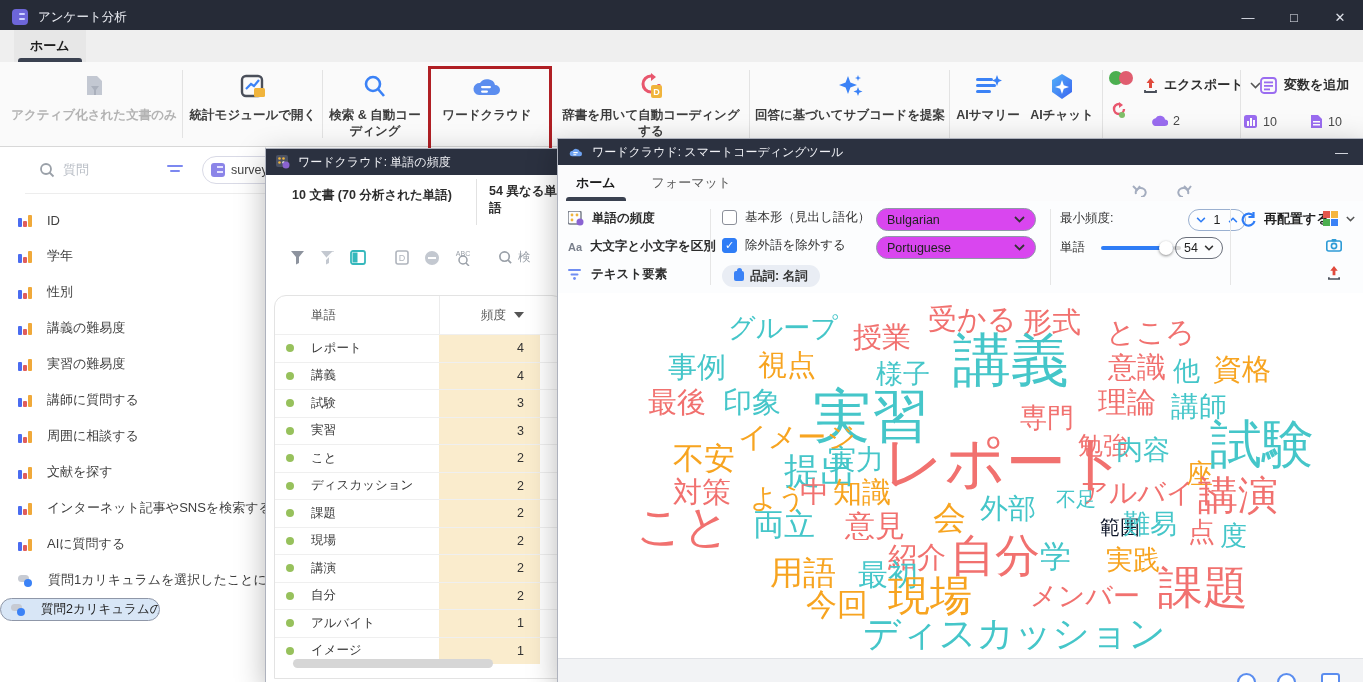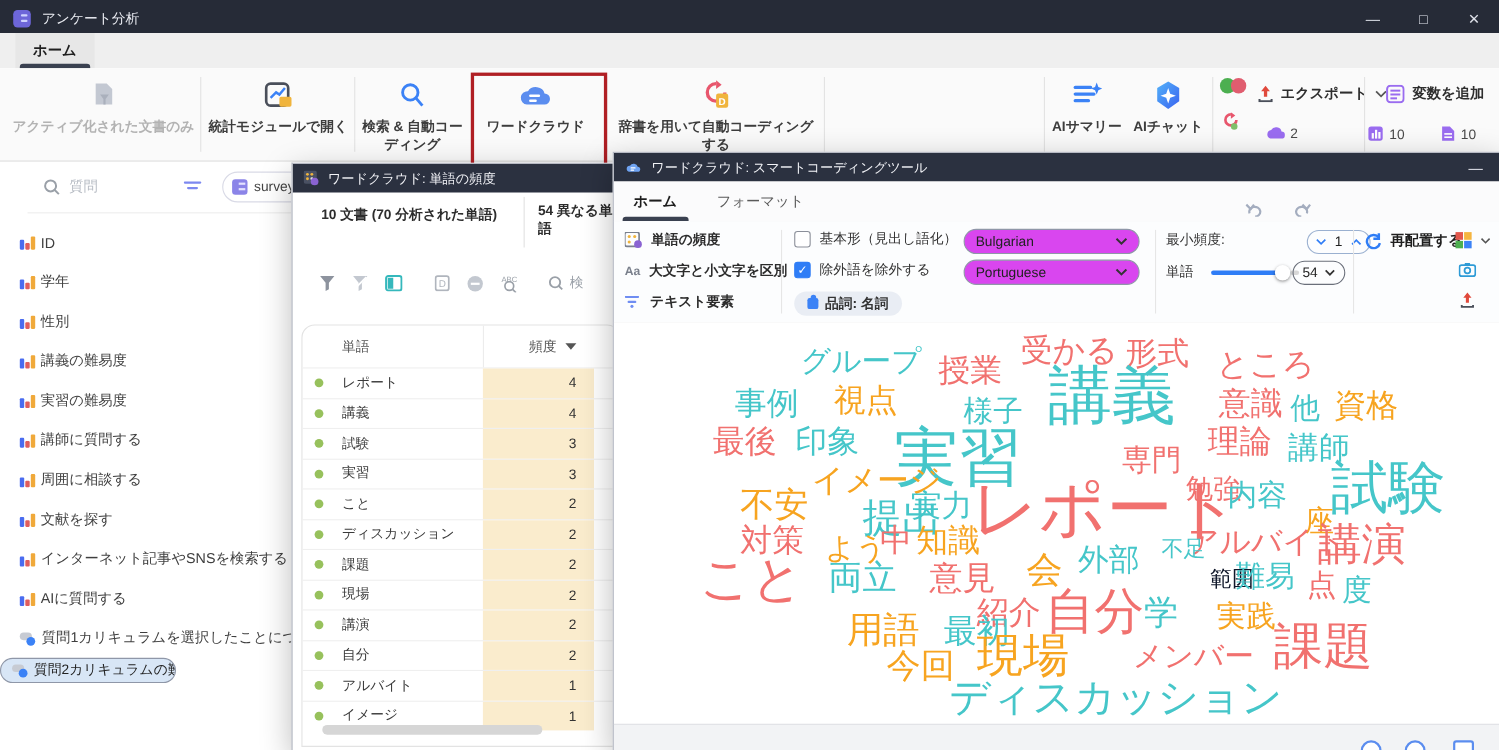--- a/index.html
+++ b/index.html
@@ -31,21 +31,21 @@
   .addvar-row{position:absolute;left:1260px;top:14px;display:flex;align-items:center;gap:7px;font-size:13px;font-weight:bold;color:#2e2e2e;}
   
   .sidebar{position:absolute;left:0;top:147px;width:265px;bottom:0;background:#fff;border-right:1px solid #e4e4e4;overflow:hidden;}
   .srow{position:relative;height:46px;border-bottom:1px solid #ededed;display:flex;align-items:center;margin-left:25px;}
   .srch-ph{font-size:13px;color:#b7bcc4;margin-left:8px;}
   .pill{position:absolute;left:177px;top:9px;height:26px;width:150px;border:1px solid #d9dae6;border-radius:14px;background:#fff;display:flex;align-items:center;gap:6px;padding:0 8px;font-size:12.5px;color:#444;}
   .pill-ic{width:14px;height:14px;border-radius:3px;background:#8b84e8;position:relative;flex:0 0 auto;}
   .pill-ic::before,.pill-ic::after{content:'';position:absolute;left:6px;right:2px;height:2px;background:#e4e2ff;}
   .pill-ic::before{top:3px}.pill-ic::after{top:8px}
   .slist{padding-top:8px;}
-  .s-item{height:36px;display:flex;align-items:center;padding-left:18px;gap:4px;font-size:13px;color:#3f3f3f;white-space:nowrap;overflow:hidden;}
+  .s-item{height:36px;display:flex;align-items:center;padding-left:18px;gap:14px;font-size:13px;color:#3f3f3f;white-space:nowrap;overflow:hidden;}
   .s-item.sel{background:#d8e6f6;}
   .bar-ic{position:relative;width:15px;height:14px;flex:0 0 auto;}
   .bar-ic i{position:absolute;bottom:0;width:3.5px;border-radius:1px;}
   .bar-ic .b1{left:0;height:9px;background:#4a6cf0;}
   .bar-ic .b2{left:5px;height:6px;background:#e05d5d;}
   .bar-ic .b3{left:10px;height:12px;background:#f0a93a;}
   .q-ic{position:relative;width:16px;height:13px;flex:0 0 auto;}
   .q-ic::before{content:'';position:absolute;left:0;top:1px;width:11px;height:7px;border-radius:4px;background:#c7cbd3;}
   .q-ic::after{content:'';position:absolute;left:6px;top:5px;width:8px;height:8px;border-radius:50%;background:#3b82f6;}
   
@@ -173,20 +173,30 @@
           <svg class="svgi" width="30" height="30" viewBox="0 0 30 30">
             <path d="M15 4 a8 8 0 1 0 8 8" fill="none" stroke="#e8566d" stroke-width="3"></path>
             <path d="M15 1 l5 4 l-5 4 z" fill="#e8566d"></path>
             <rect x="15" y="13" width="11" height="13" rx="2" fill="#f0b43c"></rect>
             <text x="20.5" y="23" font-size="9" font-weight="bold" fill="#fff" text-anchor="middle" font-family="Liberation Sans,sans-serif">D</text>
           </svg>
         </span>
       <span class="lb">辞書を用いて自動コーディングする</span>
     </div>
     <div class="rsep" style="left:749px;"></div>
+    <div class="rb" style="left:754px;width:192px;">
+      <span class="ic">
+          <svg class="svgi" width="30" height="30" viewBox="0 0 30 30">
+            <path d="M13 4 L15.4 10.6 L22 13 L15.4 15.4 L13 22 L10.6 15.4 L4 13 L10.6 10.6 Z" fill="#3b82f6"></path>
+            <path d="M23 15 L24.2 18.3 L27.5 19.5 L24.2 20.7 L23 24 L21.8 20.7 L18.5 19.5 L21.8 18.3 Z" fill="#3b82f6"></path>
+            <path d="M23 3 L23.8 5.2 L26 6 L23.8 6.8 L23 9 L22.2 6.8 L20 6 L22.2 5.2 Z" fill="#3b82f6"></path>
+          </svg>
+        </span>
+      <span class="lb">回答に基づいてサブコードを提案</span>
+    </div>
     <div class="rsep" style="left:949px;"></div>
     <div class="rb" style="left:952px;width:72px;">
       <span class="ic">
           <svg class="svgi" width="30" height="28" viewBox="0 0 30 28">
             <rect x="3" y="5" width="17" height="3" rx="1.5" fill="#3b82f6"></rect>
             <rect x="3" y="11" width="20" height="3" rx="1.5" fill="#3b82f6"></rect>
             <rect x="3" y="17" width="15" height="3" rx="1.5" fill="#3b82f6"></rect>
             <path d="M24 2 L25.5 6 L29 7.5 L25.5 9 L24 13 L22.5 9 L19 7.5 L22.5 6 Z" fill="#3b82f6"></path>
           </svg>
         </span>

